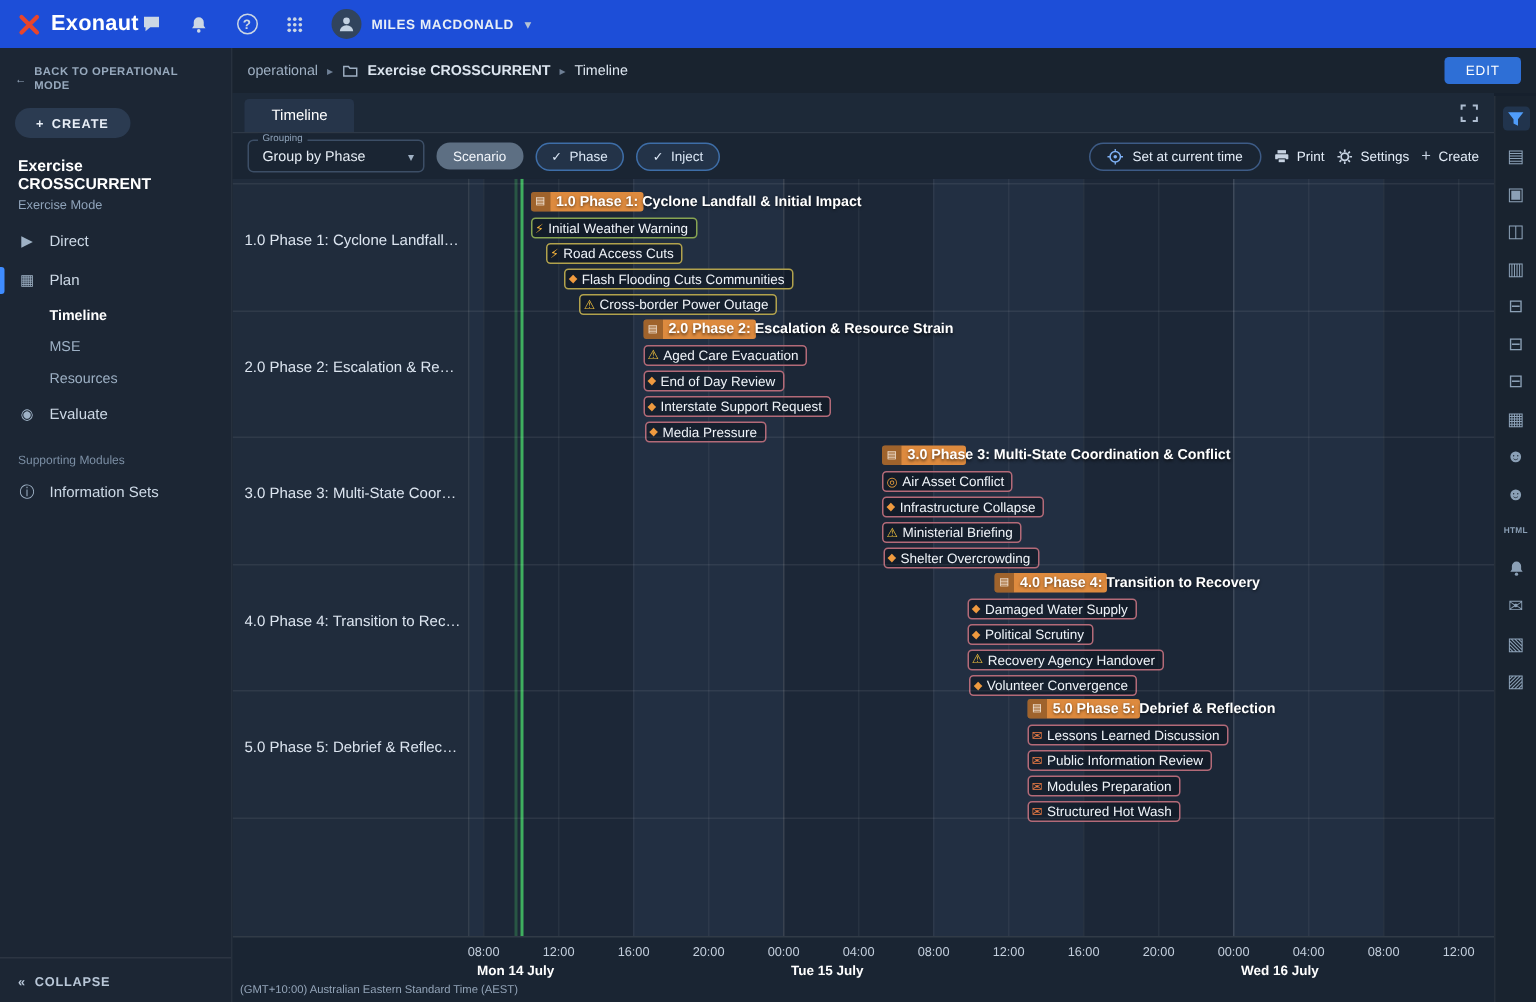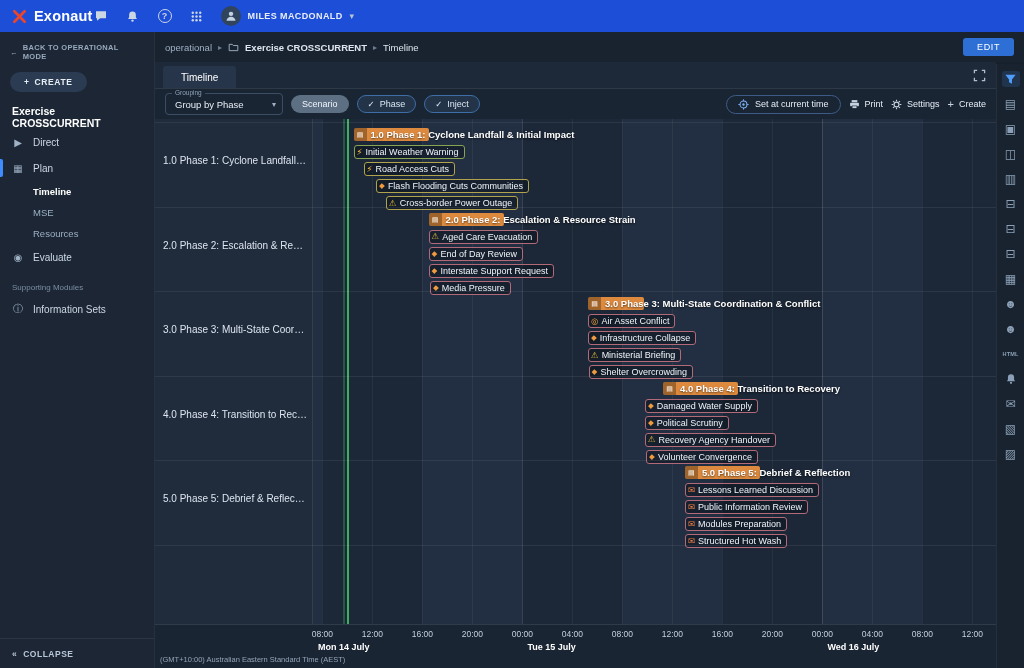--- a/index.html
+++ b/index.html
@@ -150,20 +150,21 @@
   <div id="sidebar">
     <div class="back-link">
       <span>←</span>
       <span>BACK TO OPERATIONAL MODE</span>
     </div>
     <div class="create-btn">
       <span>+</span>
       <span>CREATE</span>
     </div>
     <div class="ex-name">Exercise CROSSCURRENT</div>
+    <div class="ex-mode">Exercise Mode</div>
 
     <div class="nav-item">
       <span class="nico">▶</span>
       <span>Direct</span>
     </div>
     <div class="nav-item active-parent">
       <span class="nico">▦</span>
       <span>Plan</span>
     </div>
     <div id="plan-children">

